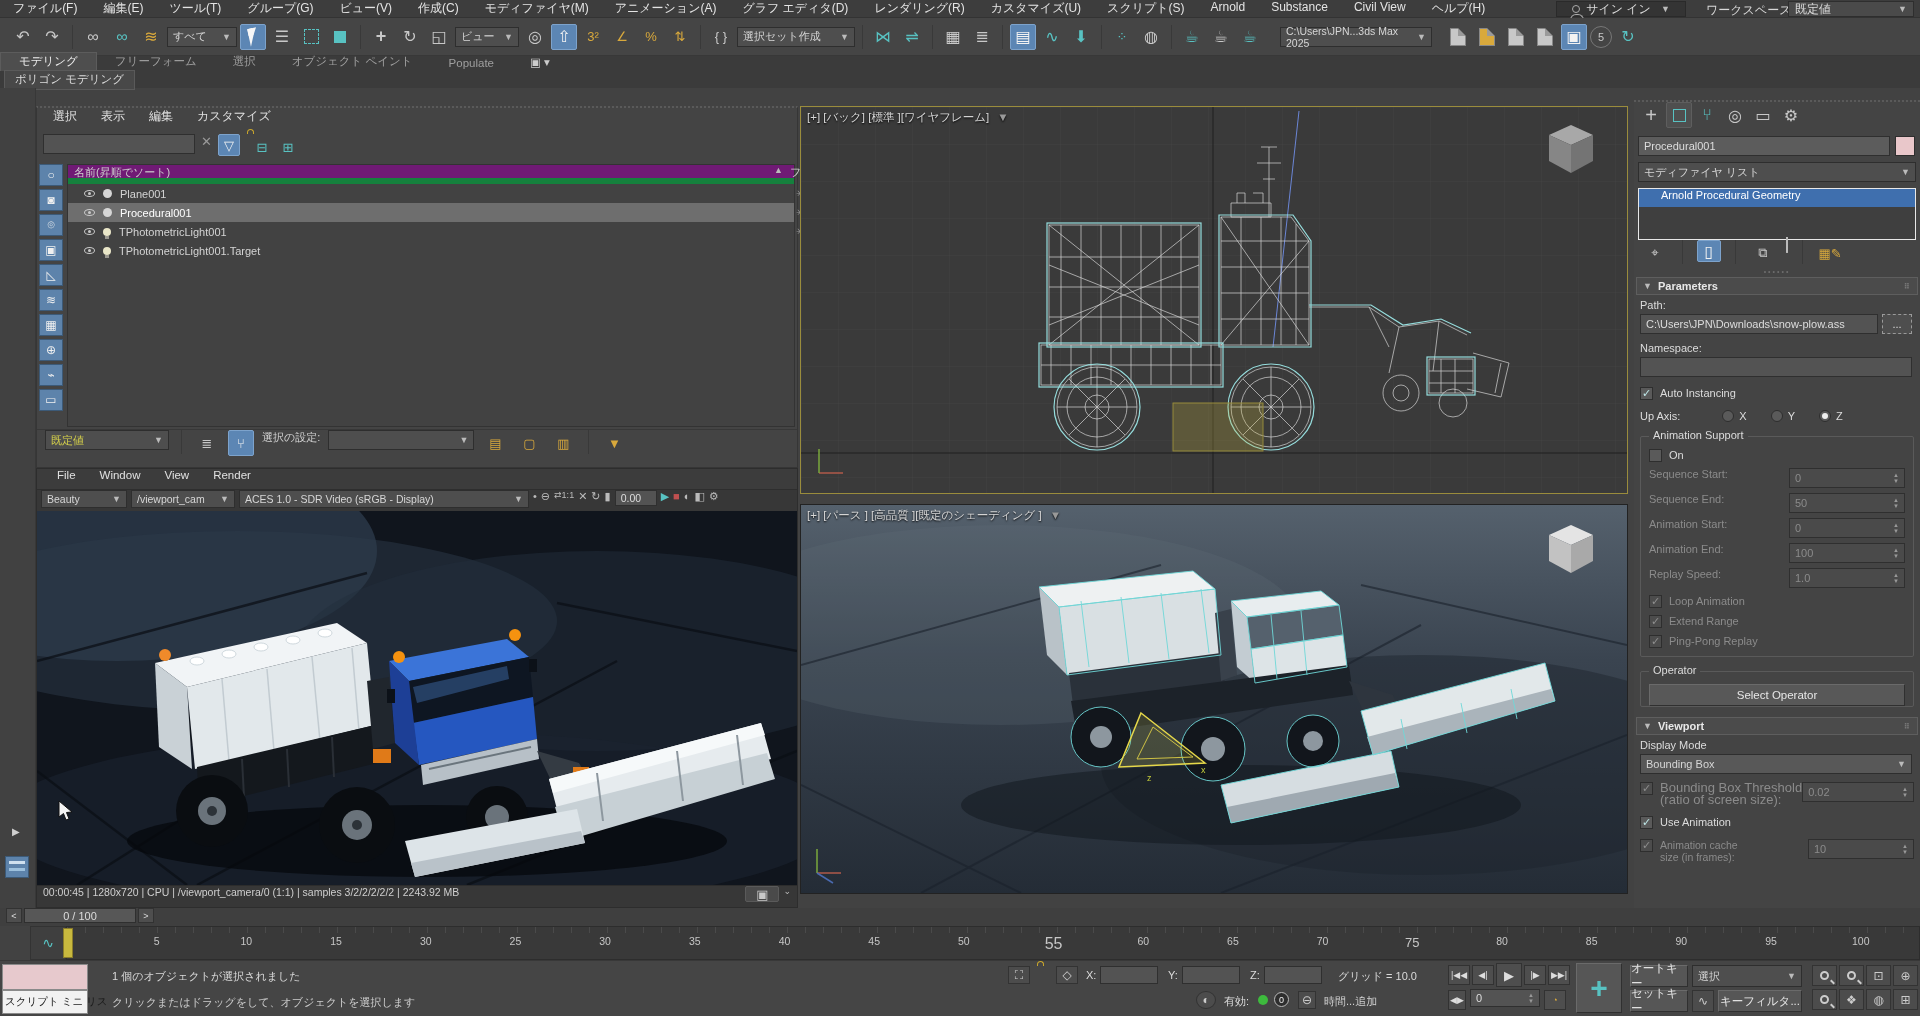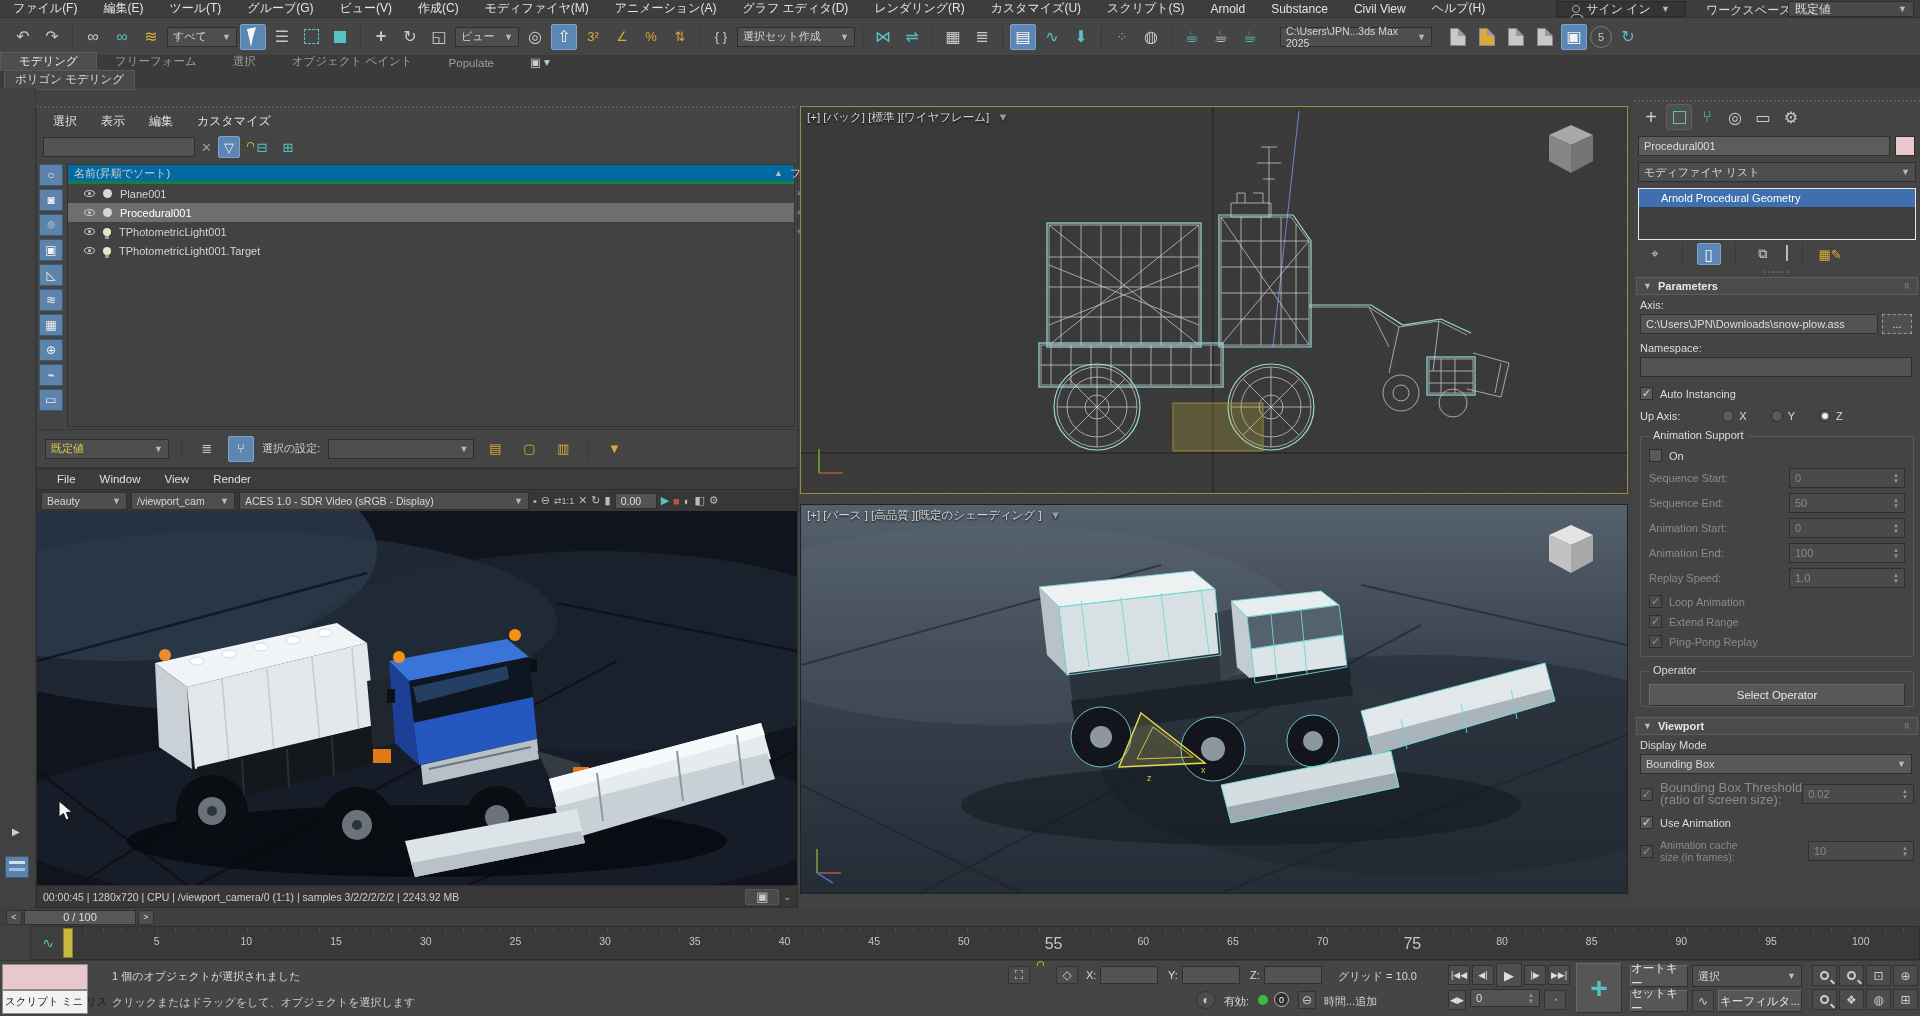--- a/index.html
+++ b/index.html
@@ -1,19 +1,19 @@
 <!DOCTYPE html>
 <html><head>
 <meta charset="utf-8">
 <style>
   html,body{margin:0;padding:0;background:#2b2b2b;}
   *{box-sizing:border-box;font-family:"Liberation Sans","DejaVu Sans",sans-serif;}
   #app{position:relative;width:1920px;height:1016px;background:#424242;overflow:hidden;color:#dcdcdc;font-size:11px;}
   .abs{position:absolute;}
-  .row{display:flex;align-items:center;}
+  .row{display:flex;align-items:flex-start;}
   .tx{white-space:nowrap;}
   
   .menubar{left:0;top:0;width:1920px;height:18px;background:#3d3d3d;display:flex;align-items:center;border-bottom:1px solid #333;}
   .mi{padding:0 13px;font-size:12px;color:#e4e4e4;cursor:default;}
   .signin{position:absolute;left:1556px;top:1px;width:130px;height:16px;background:#343434;border:1px solid #2a2a2a;display:flex;align-items:center;justify-content:center;gap:6px;font-size:12px;}
   .person{width:8px;height:8px;border:1px solid #aaa;border-radius:50%;position:relative;}
   .person::after{content:"";position:absolute;left:-3px;top:8px;width:12px;height:5px;border:1px solid #aaa;border-bottom:none;border-radius:6px 6px 0 0;}
   .dd{color:#bbb;font-size:9px;margin-left:4px;}
   .wslabel{position:absolute;left:1706px;top:2px;font-size:12px;color:#d8d8d8;}
   .wscombo{position:absolute;left:1788px;top:1px;width:126px;height:16px;background:#4a4a4a;border:1px solid #2e2e2e;display:flex;align-items:center;justify-content:space-between;padding:0 6px;font-size:12px;}
@@ -233,21 +233,21 @@
       <div class="stripbtn">▣</div>
       <div class="stripbtn">◺</div>
       <div class="stripbtn">≋</div>
       <div class="stripbtn">▦</div>
       <div class="stripbtn">⊕</div>
       <div class="stripbtn">⌁</div>
       <div class="stripbtn">▭</div>
     </div>
 
     <div class="abs" style="left:30px;top:56px;right:2px;bottom:40px;background:#424242;border:1px solid #333">
-      <div class="row" style="height:19px;background:#0369a1;border-bottom:3px solid #15803d;color:#cfcfcf;position:relative">
+      <div class="row" style="height:19px;background:#701a75;border-bottom:6px solid #15803d;color:#cfcfcf;position:relative">
         <span style="padding-left:6px" class="tx">名前(昇順でソート)</span>
         <span class="abs tx" style="left:706px;font-size:9px;color:#bbb">▲</span>
         <span class="abs tx" style="left:722px">フリーズ</span>
       </div>
       <div class="erow">
         <span style="width:16px"></span>
           <span class="eye"></span>
           <span style="width:8px"></span>
           <span class="tgeo"></span>
           <span style="width:8px"></span>
@@ -601,21 +601,21 @@
       <span class="tbico gold sm">▦✎</span>
     </div>
     <div style="text-align:center;color:#6d6d6d;font-size:7px;letter-spacing:2px">••••••</div>
 
     <div class="roll" style="margin:2px 2px 0">
       <span class="arr">▼</span>
       <span class="tx">Parameters</span>
         <span class="grip">⠿</span>
     </div>
     <div style="padding:4px 6px 0">
-      <div class="tx">Axis:</div>
+      <div class="tx">Path:</div>
       <div class="row" style="margin-top:3px;gap:4px">
         <div class="fld tx" style="width:238px;overflow:hidden">C:\Users\JPN\Downloads\snow-plow.ass</div>
         <div style="width:30px;height:20px;border:1px dashed #9a9a9a;background:#4e4e4e;display:flex;align-items:center;justify-content:center">...</div>
       </div>
       <div class="tx" style="margin-top:8px">Namespace:</div>
       <div class="fld" style="margin-top:3px;width:272px"></div>
       <div class="row" style="margin-top:10px;gap:7px">
         <span class="chkbox">✓</span>
         <span class="tx">Auto Instancing</span>
       </div>
@@ -803,21 +803,21 @@
         <div style="width:0;position:relative">
         <span style="position:absolute;transform:translateX(-50%);color:#c6c6c6;font-size:10.5px">60</span>
       </div>
         <div style="width:0;position:relative">
         <span style="position:absolute;transform:translateX(-50%);color:#c6c6c6;font-size:10.5px">65</span>
       </div>
         <div style="width:0;position:relative">
         <span style="position:absolute;transform:translateX(-50%);color:#c6c6c6;font-size:10.5px">70</span>
       </div>
         <div style="width:0;position:relative">
-        <span style="position:absolute;transform:translateX(-50%);color:#c6c6c6;font-size:16px">75</span>
+        <span style="position:absolute;transform:translateX(-50%);color:#c6c6c6;font-size:13px">75</span>
       </div>
         <div style="width:0;position:relative">
         <span style="position:absolute;transform:translateX(-50%);color:#c6c6c6;font-size:10.5px">80</span>
       </div>
         <div style="width:0;position:relative">
         <span style="position:absolute;transform:translateX(-50%);color:#c6c6c6;font-size:10.5px">85</span>
       </div>
         <div style="width:0;position:relative">
         <span style="position:absolute;transform:translateX(-50%);color:#c6c6c6;font-size:10.5px">90</span>
       </div>

